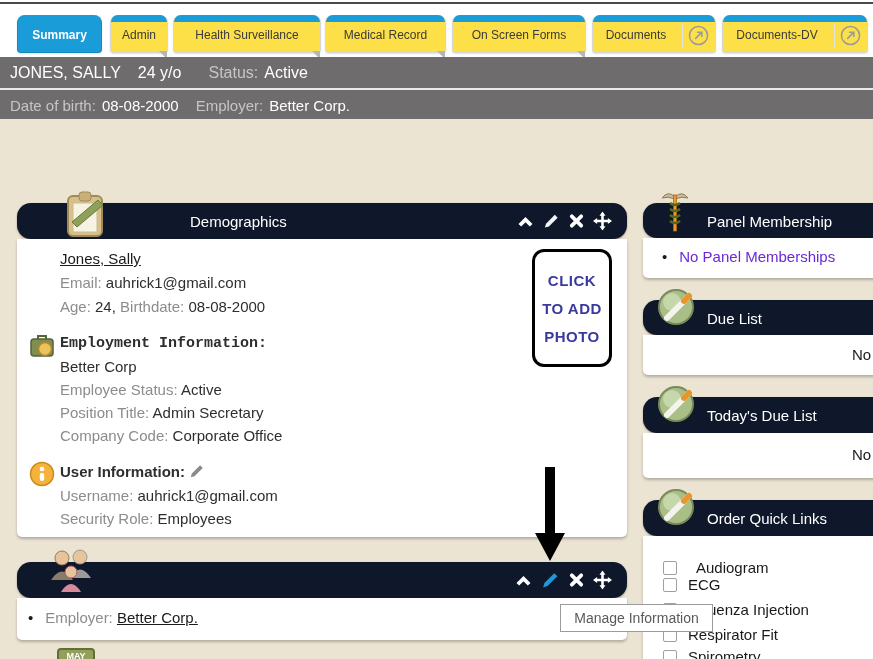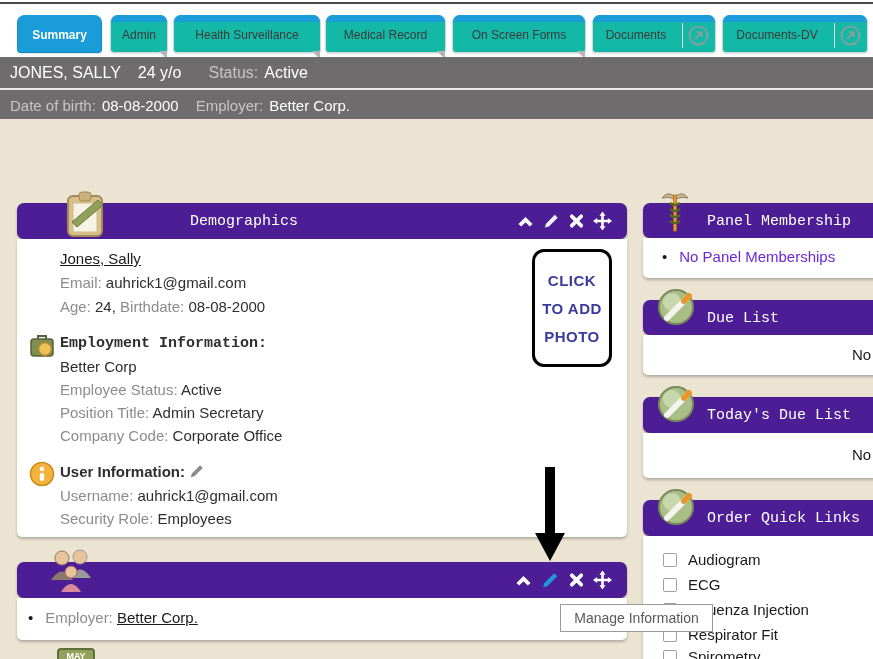--- a/index.html
+++ b/index.html
@@ -4,21 +4,21 @@
 <style>
   * { box-sizing: border-box; margin: 0; padding: 0; }
   html,body { width: 873px; height: 659px; }
   body { font-family: "Liberation Sans", sans-serif; background: #fff; }
   #root { position: relative; width: 873px; height: 659px; overflow: hidden; background: #fff; }
 
   
   .topline { position: absolute; left: 0; top: 2px; width: 873px; height: 2px; background: #4a4a4a; }
 
   
-  .tab { position: absolute; top: 15px; height: 38px; background: #14b8a6;
+  .tab { position: absolute; top: 15px; height: 38px; background: #fde047;
          border: 1px solid #d6d6d6; border-top: none;
          border-radius: 8px 8px 4px 4px; box-shadow: 0 1px 2px rgba(0,0,0,.12); }
   .tab .bluecap { position: absolute; left: 0; top: 0; width: 100%; height: 7px;
          background: #199cd8; border-radius: 8px 8px 0 0; }
   .tab .tab-label { position: absolute; left: 0; right: 0; top: 13px; text-align: center;
          font-size: 12px; color: #3a3a3a; white-space: nowrap; }
   .tab.active { background: #199cd8; border-color: #1689bf; }
   .tab.active .tab-label { color: #fff; font-weight: bold; }
   .tab .fold { position: absolute; right: 0px; bottom: -7px; width: 0; height: 0;
          border-left: 8px solid transparent; border-top: 8px solid #b5b5b5; }
@@ -31,22 +31,22 @@
          border-bottom: 2px solid #e9e9e9; display: flex; align-items: center; font-size: 16px; }
   .banner-row2 { position: absolute; left: 0; top: 35px; width: 100%; height: 27px;
          display: flex; align-items: center; font-size: 15px; }
   .b-white { color: #ffffff; }
   .b-dim   { color: #c6c6c6; }
 
   
   .main { position: absolute; left: 0; top: 119px; width: 873px; height: 540px; background: #ece4d3; }
 
   
-  .panel-header { position: absolute; background: #4c1d95; border-radius: 7px;
-         box-shadow: 0 1px 2px rgba(0,0,0,.35); font-family: Liberation Mono, monospace; }
+  .panel-header { position: absolute; background: #0f172a; border-radius: 14px;
+         box-shadow: 0 1px 2px rgba(0,0,0,.35); }
   .panel-title { position: absolute; color: #fff; font-size: 15px; top: 50%;
          transform: translateY(-50%); white-space: nowrap; }
   .panel-body { position: absolute; background: #fff; border-radius: 0 0 5px 5px;
          box-shadow: 0 2px 3px rgba(0,0,0,.25); }
   .hdr-controls { position: absolute; right: 15px; top: 50%; transform: translateY(-50%);
          display: flex; align-items: center; gap: 9px; }
   .hdr-icon { display: inline-flex; cursor: pointer; }
   .ovl-icon { position: absolute; }
 
   .lbl { color: #8c8c8c; }
@@ -318,21 +318,21 @@
     <span class="ovl-icon" style="left:10px;top:-14px;">
       <svg width="46" height="44" viewBox="0 0 46 44">
           <circle cx="23" cy="21" r="17" fill="#aabf88" stroke="#7a8a5a" stroke-width="2"></circle>
           <circle cx="19" cy="16" r="9" fill="#cdddb5" opacity="0.8"></circle>
           <path d="M36 10 L14 32" stroke="#f4f4ee" stroke-width="6" stroke-linecap="round"></path>
           <path d="M36 10 L31 15" stroke="#e8962a" stroke-width="6" stroke-linecap="round"></path>
         </svg>
     </span>
   </div>
   <div class="panel-body" style="left:643px;top:536px;width:310px;height:180px;">
-    <span class="oql-row" style="top:15px;">
+    <span class="oql-row" style="top:23px;gap:8px;">
         <span class="cbx"></span>
         <span>Audiogram</span>
       </span>
     <span class="oql-row" style="top:40px;">
         <span class="cbx"></span>
         <span>ECG</span>
       </span>
     <span class="oql-row" style="top:65px;">
         <span class="cbx"></span>
         <span>Influenza Injection</span>

